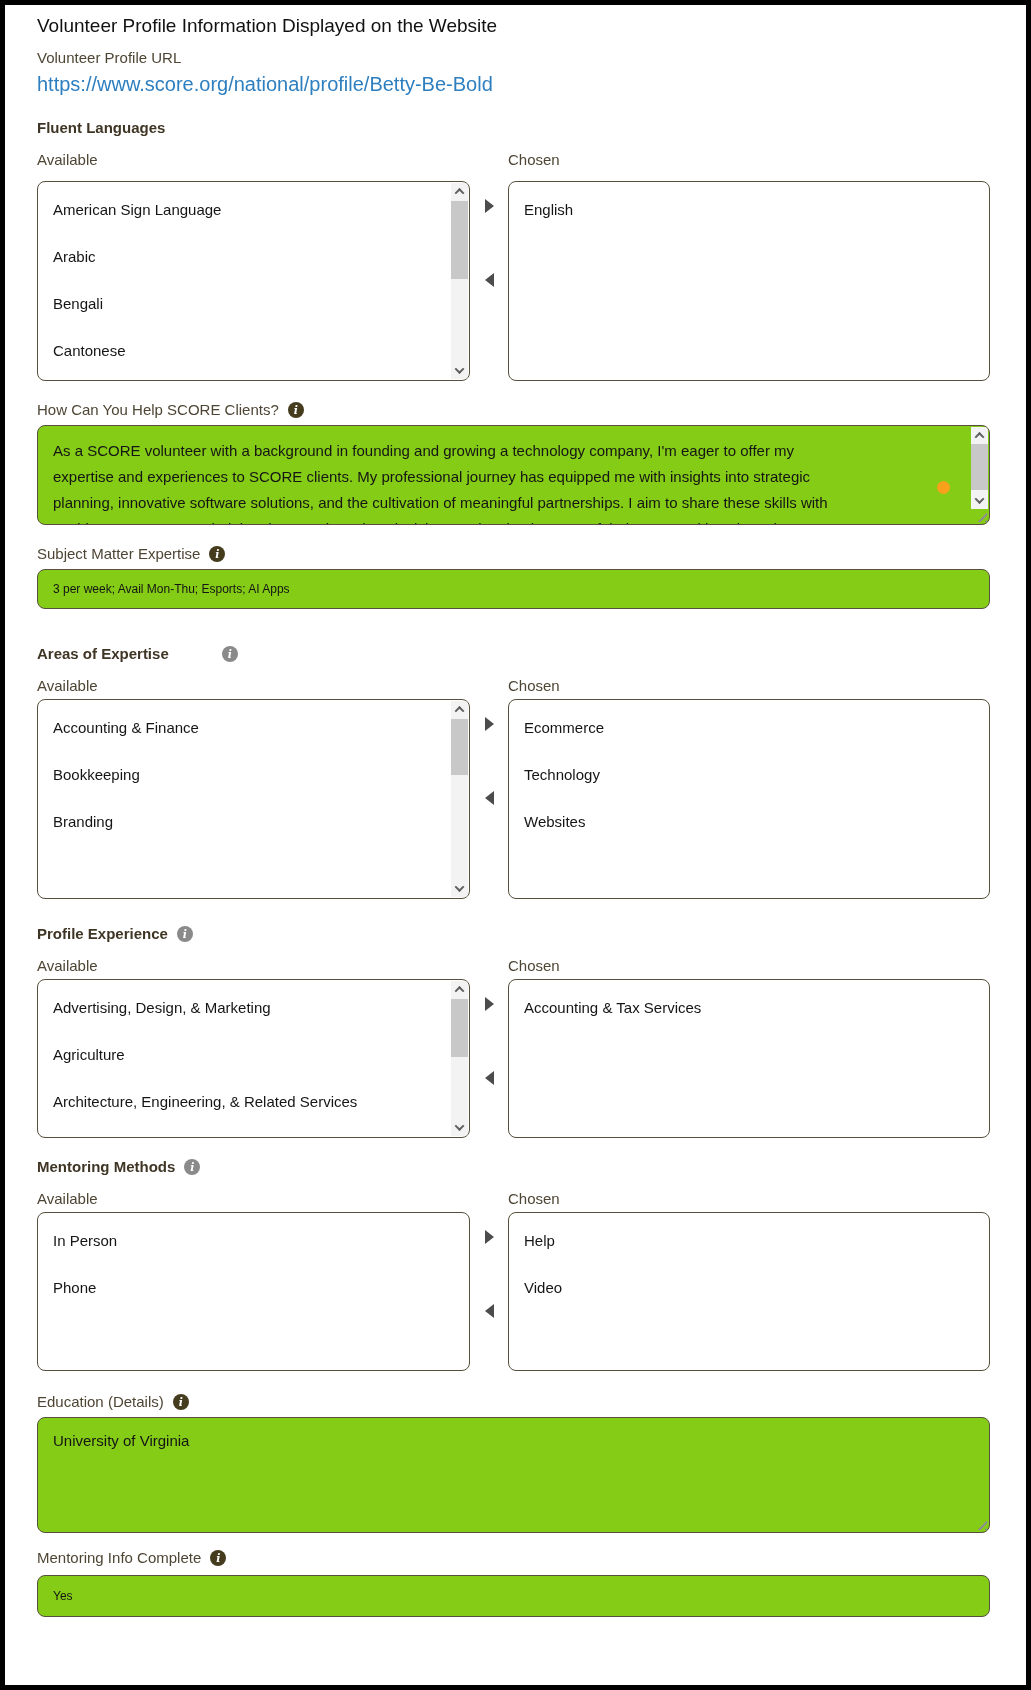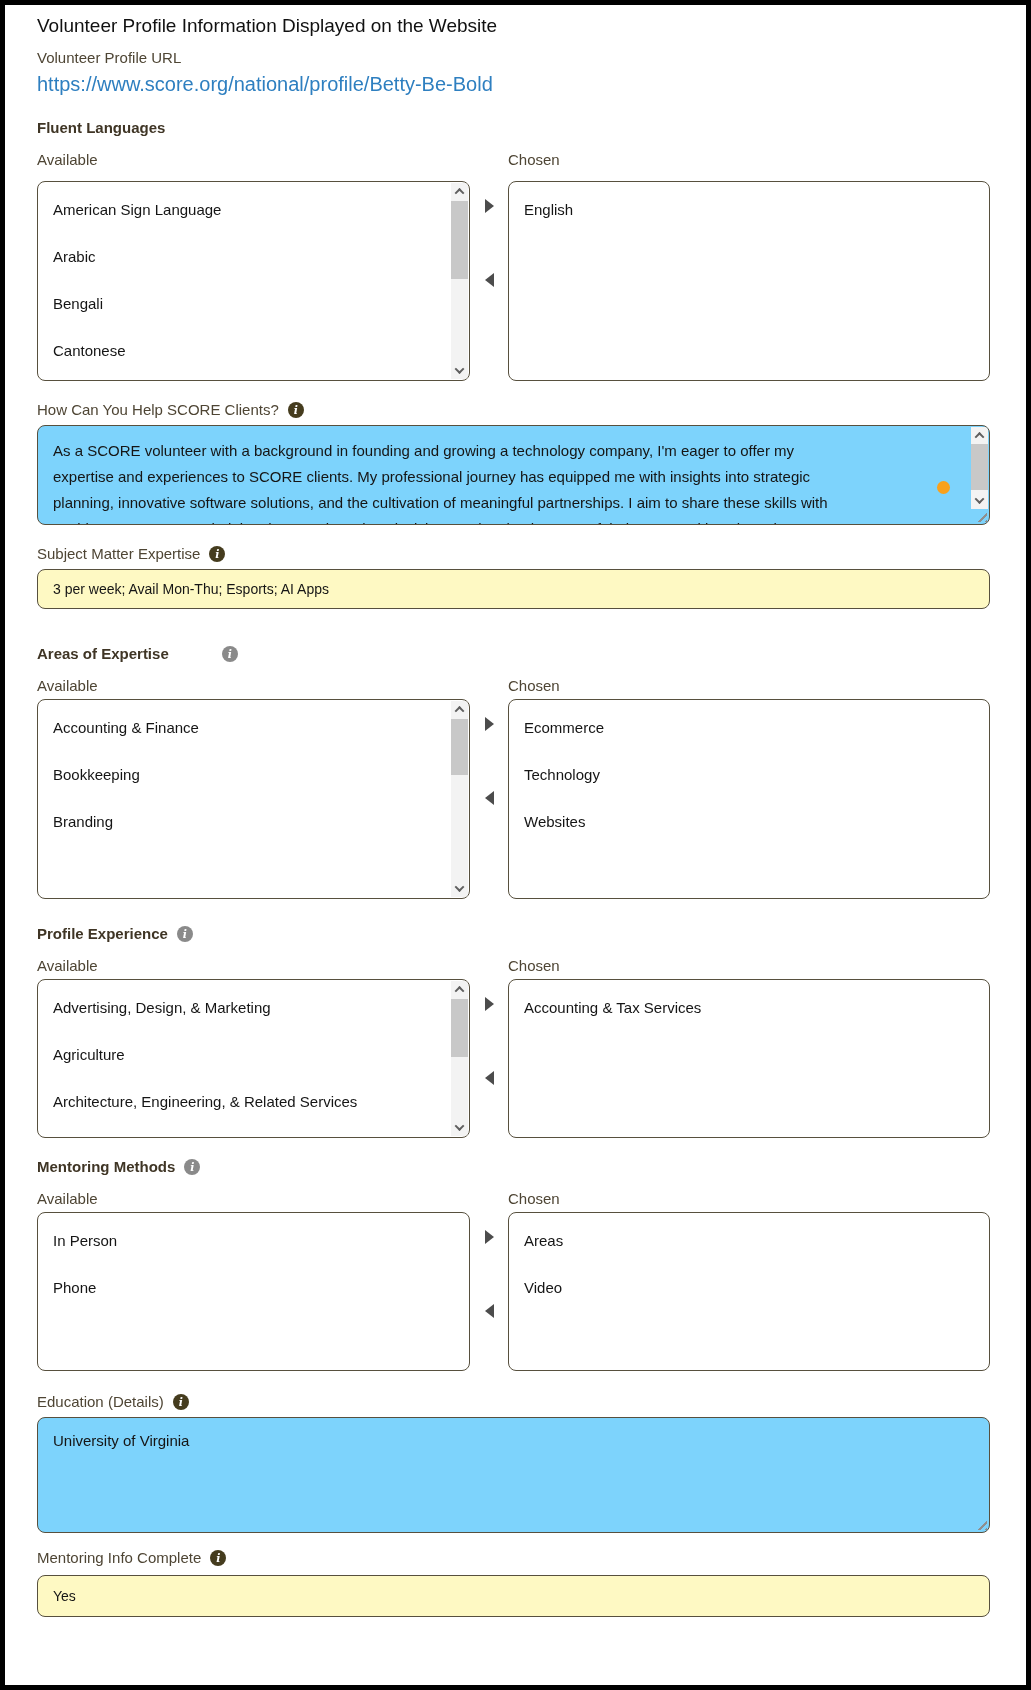--- a/index.html
+++ b/index.html
@@ -55,25 +55,25 @@
   
   .tri{width:0;height:0;cursor:pointer;}
   .tri.right{border-top:7px solid transparent;border-bottom:7px solid transparent;border-left:9px solid var(--arrow_grey);margin-top:18px;}
   .tri.left{border-top:7px solid transparent;border-bottom:7px solid transparent;border-right:9px solid var(--arrow_grey);margin-top:60px;}
   
   .info{width:16px;height:16px;border-radius:50%;margin-left:9px;display:inline-flex;align-items:center;justify-content:center;flex-shrink:0;cursor:pointer;}
   .info::before{content:"i";color:#fff;font-family:"DejaVu Serif",serif;font-style:italic;font-weight:700;font-size:11px;line-height:1;}
   .info.dark{background:var(--info_dark);}
   .info.grey{background:var(--info_grey);}
   
-  .text-input{display:block;width:100%;border:1px solid var(--border);border-radius:8px;background:#fef9c3;
-    font-family:inherit;font-size:14px;color:#151515;padding:0 15px;outline:none;}
+  .text-input{display:block;width:100%;border:1px solid var(--border);border-radius:8px;background:#84cc16;
+    font-family:inherit;font-size:12px;color:#151515;padding:0 15px;outline:none;}
   .input-40{height:40px;margin-top:6px;}
   .input-42{height:42px;margin-top:8px;}
-  .textarea{position:relative;border:1px solid var(--border);border-radius:8px;background:#7dd3fc;overflow:hidden;margin-top:6px;}
+  .textarea{position:relative;border:1px solid var(--border);border-radius:8px;background:#84cc16;overflow:hidden;margin-top:6px;}
   .textarea.howhelp{height:100px;}
   .textarea.edu{height:116px;}
   .para{padding:12px 60px 0 15px;font-size:15px;line-height:26px;color:#151515;}
   .para .pline{white-space:nowrap;overflow:hidden;}
   .edu-text{padding:13px 40px 0 15px;font-size:15px;line-height:20px;color:#151515;}
   .howhelp .vscroll{bottom:15px;}
   .resize-handle{position:absolute;right:2px;bottom:2px;width:13px;height:13px;cursor:nwse-resize;
     background:repeating-linear-gradient(135deg,transparent 0 3px,#8f8f8f 3px 4.5px);
     clip-path:polygon(100% 0,100% 100%,0 100%);}
   .orange-dot{position:absolute;width:13px;height:13px;border-radius:50%;background:var(--orange_dot);left:899px;top:55px;}
@@ -246,21 +246,21 @@
             <li>In Person</li>
             <li>Phone</li>
           </ul>
       </div>
       <div class="mid-col">
         <div class="tri right"></div>
         <div class="tri left"></div>
       </div>
       <div class="box box-right h202 listbox">
         <ul>
-            <li>Areas</li>
+            <li>Help</li>
             <li>Video</li>
           </ul>
       </div>
     </div>
 
     <div class="field-label mt-22">
       <span>Education (Details)</span>
       <span class="info dark"></span>
     </div>
     <div class="textarea edu">

